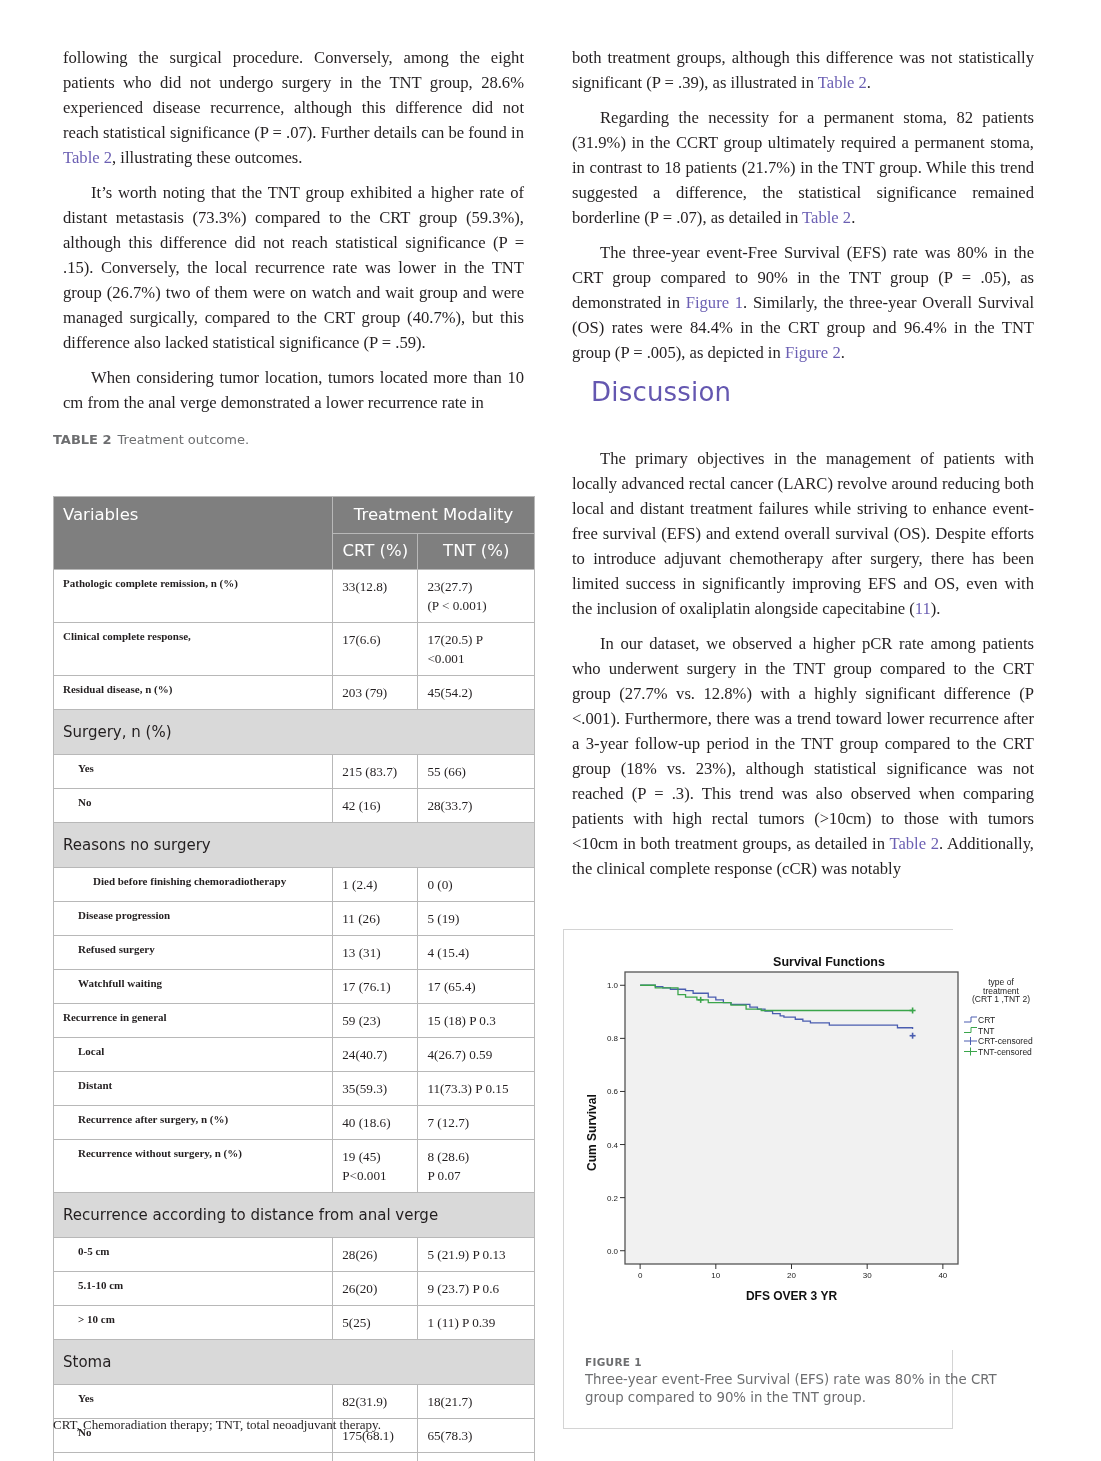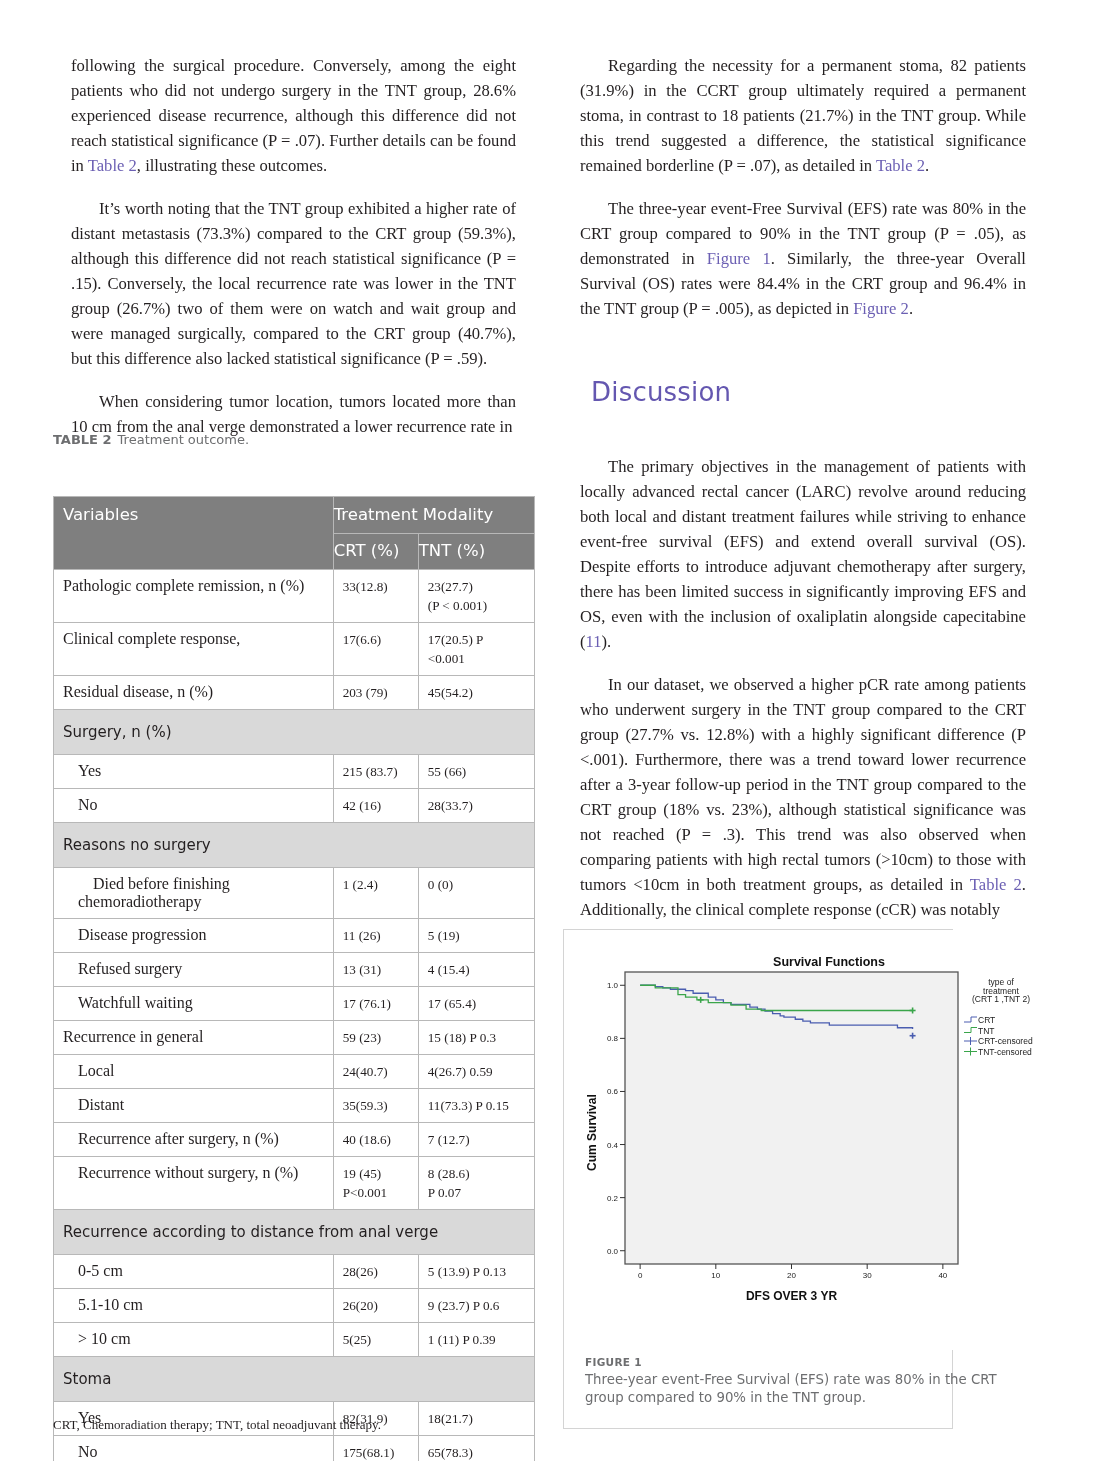--- a/index.html
+++ b/index.html
@@ -1,41 +1,41 @@
 <!DOCTYPE html>
 <html><head>
 <meta charset="utf-8">
 <style>
   html, body { margin: 0; padding: 0; background: #ffffff; }
   body { width: 1101px; height: 1461px; position: relative; overflow: hidden; color: #231f20; }
 
   .col { position: absolute; font-family: "Liberation Serif", "DejaVu Serif", serif; font-size: 16.6px; line-height: 25px; text-align: justify; }
   .col-left { left: 53px; top: 35px; width: 481px; }
   .col-right { left: 562px; top: 35px; width: 482px; }
-  .col p { margin: 18px; }
+  .col p { margin: 10px; }
   .col p.indent { text-indent: 28px; }
   .link { color: #6b5fb3; }
 
   .discussion-title { position: absolute; left: 563px; top: 377px; font-family: "DejaVu Sans", sans-serif; font-size: 26px; color: #6457b0; letter-spacing: 0.2px; margin-left: 28px; }
   .col-right2 { left: 562px; top: 436px; width: 482px; }
 
   .table-caption { position: absolute; left: 53px; top: 432px; font-family: "DejaVu Sans", sans-serif; font-size: 13px; color: #6d6e70; }
   .table-caption b { font-weight: bold; margin-right: 6px; }
 
   table.outcome { position: absolute; left: 53px; top: 464px; width: 482px; border-collapse: collapse; margin-top: 32px; }
   table.outcome td, table.outcome th { border: 1.5px solid #b8b8b8; vertical-align: top; padding: 0; }
   table.outcome th { background: #7f7f7f; color: #ffffff; font-family: "DejaVu Sans", sans-serif; font-weight: normal; font-size: 16.5px; text-align: left; }
-  table.outcome th.center { }
+  table.outcome th.center { text-align: center; }
   .th-var { padding: 8px 0 0 9px !important; height: 62px; }
   .th-mod { padding: 8px 0 6px 0 !important; height: 22px; }
   .th-sub { padding: 7px 0 6px 0 !important; height: 22px; }
   .c1 { width: 276px; }
   .c2 { width: 85px; }
   .c3 { width: 118px; }
-  td.label { font-family: "Liberation Serif", serif; font-weight: normal; font-size: 16px; padding: 7px 6px 7px 9px !important; }
+  td.label { font-family: "Liberation Serif", serif; font-weight: bold; font-size: 11px; padding: 7px 6px 7px 9px !important; }
   td.label.sub { padding-left: 24px !important; }
   td.val { font-family: "Liberation Serif", serif; font-size: 13.2px; padding: 7px 6px 7px 9px !important; line-height: 19px; }
   td.section { background: #d9d9d9; font-family: "DejaVu Sans", sans-serif; font-size: 15px; padding: 13px 9px !important; color: #231f20; }
   .table-footnote { position: absolute; left: 53px; top: 1417px; font-family: "Liberation Serif", serif; font-size: 13px; color: #231f20; }
 
   .figure-box { position: absolute; left: 563px; top: 929px; width: 390px; height: 500px; border: 1.5px solid #d4d4d4; box-sizing: border-box; background: #ffffff; }
   .figure-label { position: absolute; left: 585px; top: 1356px; font-family: "DejaVu Sans", sans-serif; font-size: 10.5px; color: #6d6e70; font-weight: bold; letter-spacing: 0.3px; }
   .figure-caption { position: absolute; left: 585px; top: 1371px; width: 450px; font-family: "DejaVu Sans", sans-serif; font-size: 13.3px; line-height: 18px; color: #6d6e70; }
 
   svg text { font-family: "Liberation Sans", "DejaVu Sans", sans-serif; }
@@ -203,21 +203,21 @@
       </tr>
       <tr>
         <td colspan="3" class="section">Recurrence according to distance from anal verge</td>
       </tr>
       <tr>
         <td class="label sub">0-5 cm</td>
         <td class="val">
           <div>28(26)</div>
         </td>
         <td class="val">
-          <div>5 (13.9) P 0.13</div>
+          <div>5 (21.9) P 0.13</div>
         </td>
       </tr>
       <tr>
         <td class="label sub">5.1-10 cm</td>
         <td class="val">
           <div>26(20)</div>
         </td>
         <td class="val">
           <div>9 (23.7) P 0.6</div>
         </td>
@@ -259,20 +259,21 @@
         </td>
         <td class="val">
           <div>P 0.076</div>
         </td>
       </tr>
     </tbody>
 </table>
 <div class="table-footnote">CRT, Chemoradiation therapy; TNT, total neoadjuvant therapy.</div>
 
 <div class="col col-right" id="right-col">
+    <p><span>both treatment groups, although this difference was not statistically significant (P = .39), as illustrated in </span><span class="link">Table 2</span><span>.</span></p>
     <p class="indent"><span>Regarding the necessity for a permanent stoma, 82 patients (31.9%) in the CCRT group ultimately required a permanent stoma, in contrast to 18 patients (21.7%) in the TNT group. While this trend suggested a difference, the statistical significance remained borderline (P = .07), as detailed in </span><span class="link">Table 2</span><span>.</span></p>
     <p class="indent"><span>The three-year event-Free Survival (EFS) rate was 80% in the CRT group compared to 90% in the TNT group (P = .05), as demonstrated in </span><span class="link">Figure 1</span><span>. Similarly, the three-year Overall Survival (OS) rates were 84.4% in the CRT group and 96.4% in the TNT group (P = .005), as depicted in </span><span class="link">Figure 2</span><span>.</span></p>
   </div>
 
 <div class="discussion-title">Discussion</div>
 
 <div class="col col-right2" id="disc-col">
     <p class="indent"><span>The primary objectives in the management of patients with locally advanced rectal cancer (LARC) revolve around reducing both local and distant treatment failures while striving to enhance event-free survival (EFS) and extend overall survival (OS). Despite efforts to introduce adjuvant chemotherapy after surgery, there has been limited success in significantly improving EFS and OS, even with the inclusion of oxaliplatin alongside capecitabine (</span><span class="link">11</span><span>).</span></p>
     <p class="indent"><span>In our dataset, we observed a higher pCR rate among patients who underwent surgery in the TNT group compared to the CRT group (27.7% vs. 12.8%) with a highly significant difference (P &lt;.001). Furthermore, there was a trend toward lower recurrence after a 3-year follow-up period in the TNT group compared to the CRT group (18% vs. 23%), although statistical significance was not reached (P = .3). This trend was also observed when comparing patients with high rectal tumors (&gt;10cm) to those with tumors &lt;10cm in both treatment groups, as detailed in </span><span class="link">Table 2</span><span>. Additionally, the clinical complete response (cCR) was notably</span></p>
   </div>

